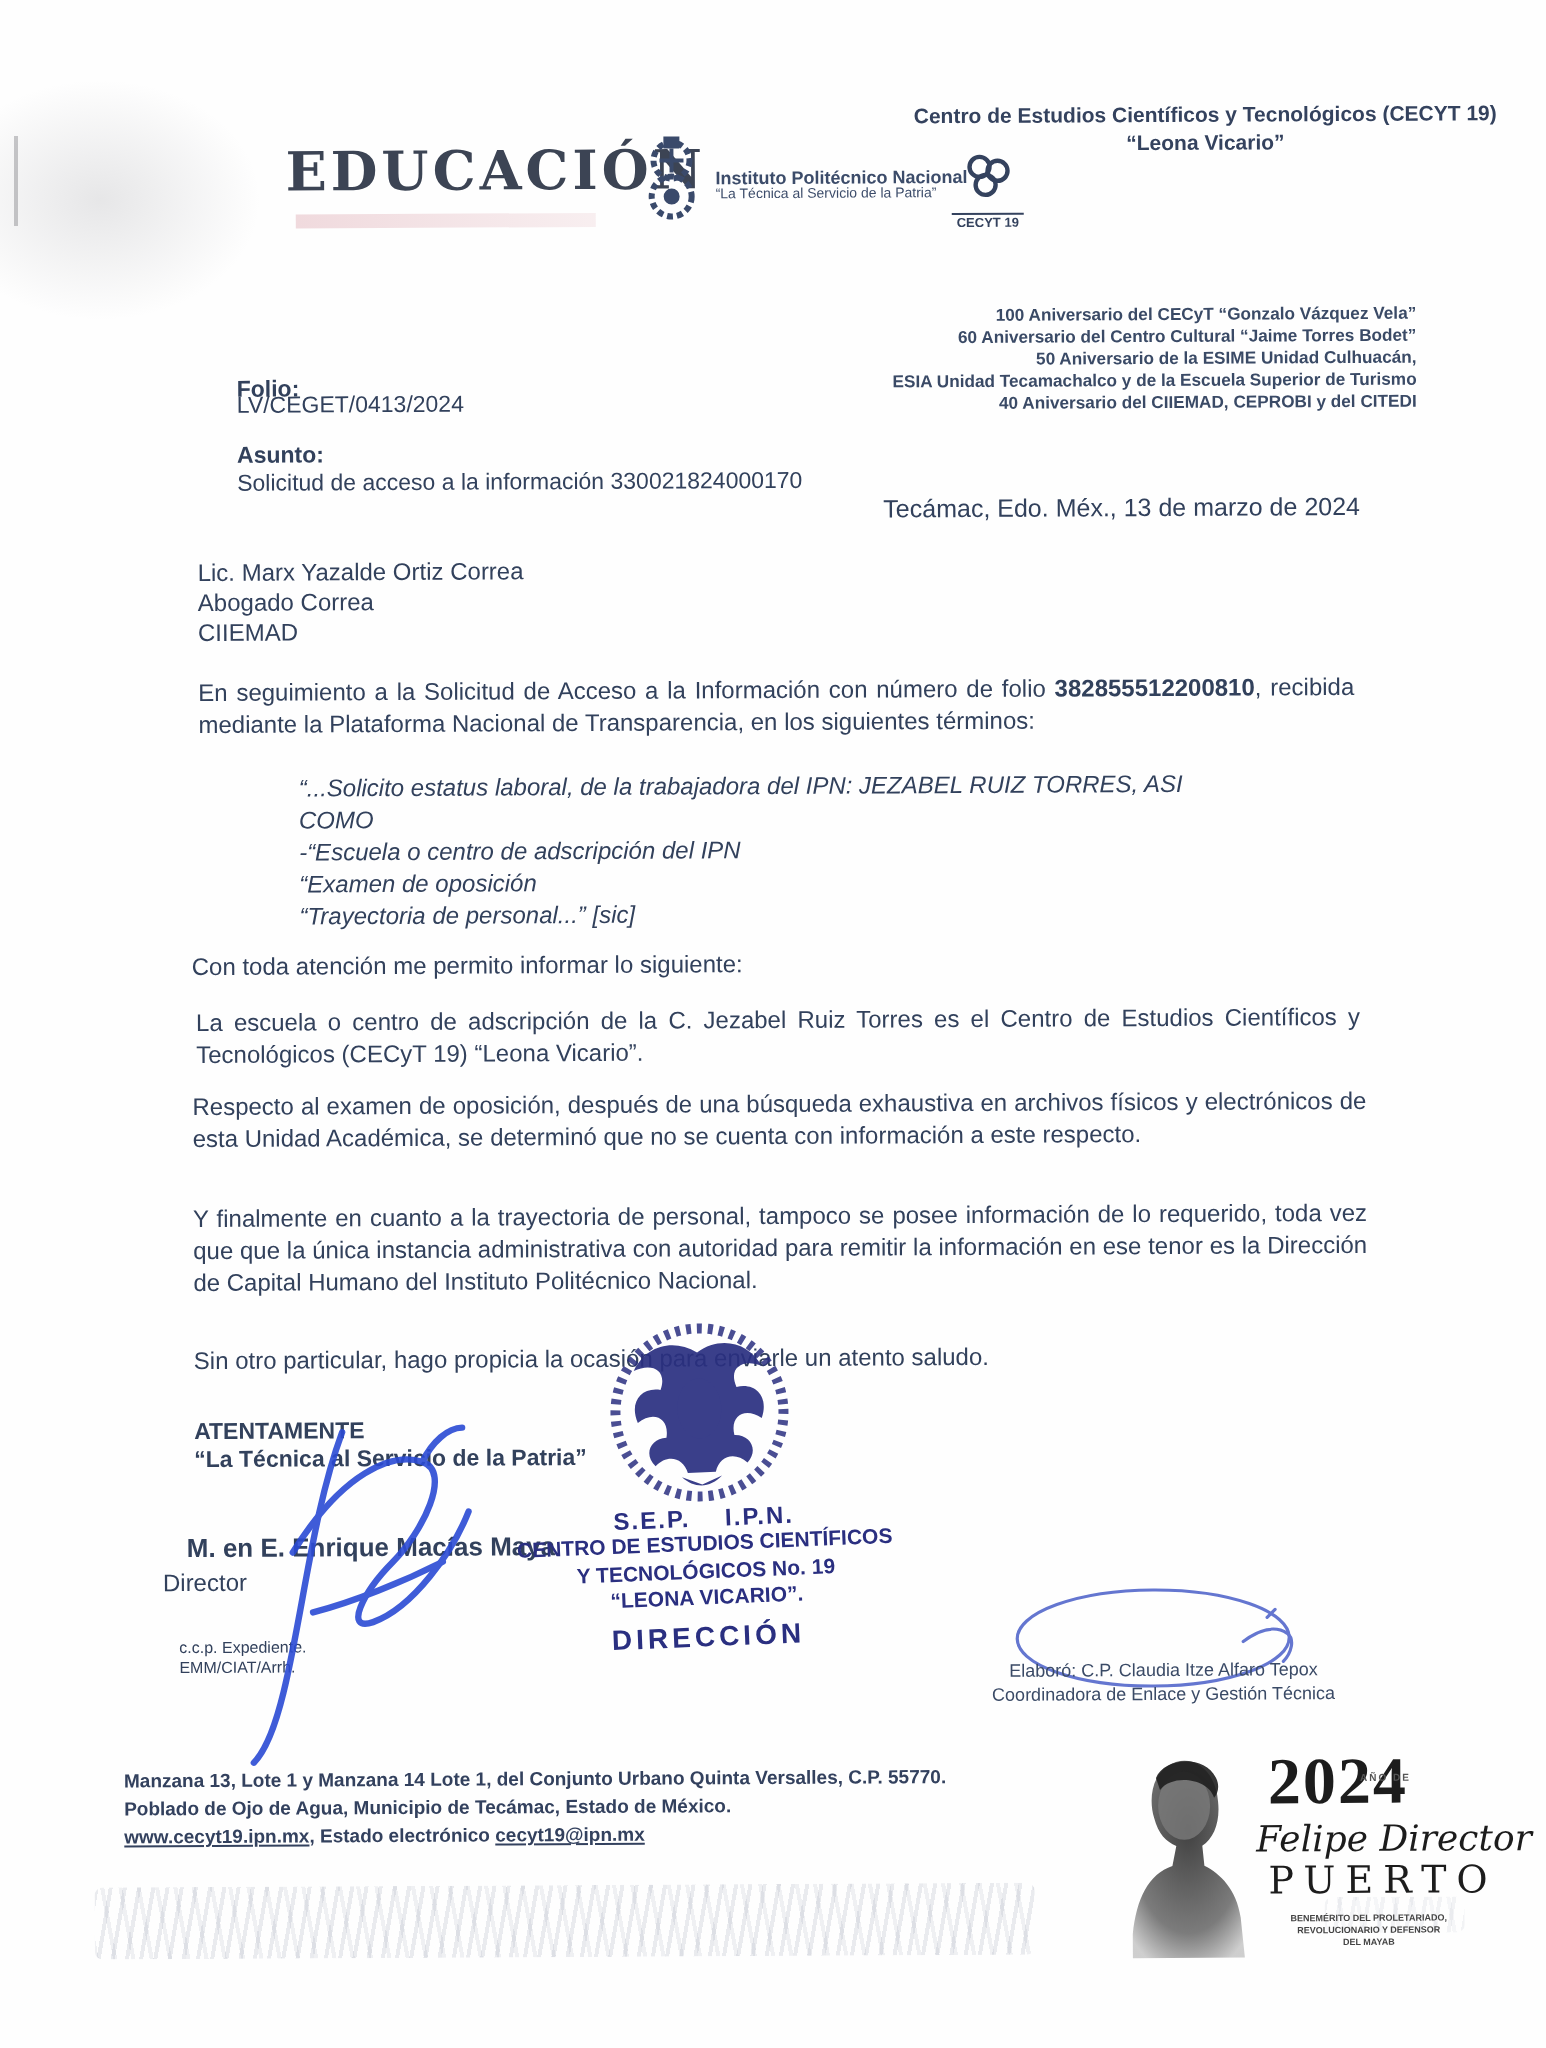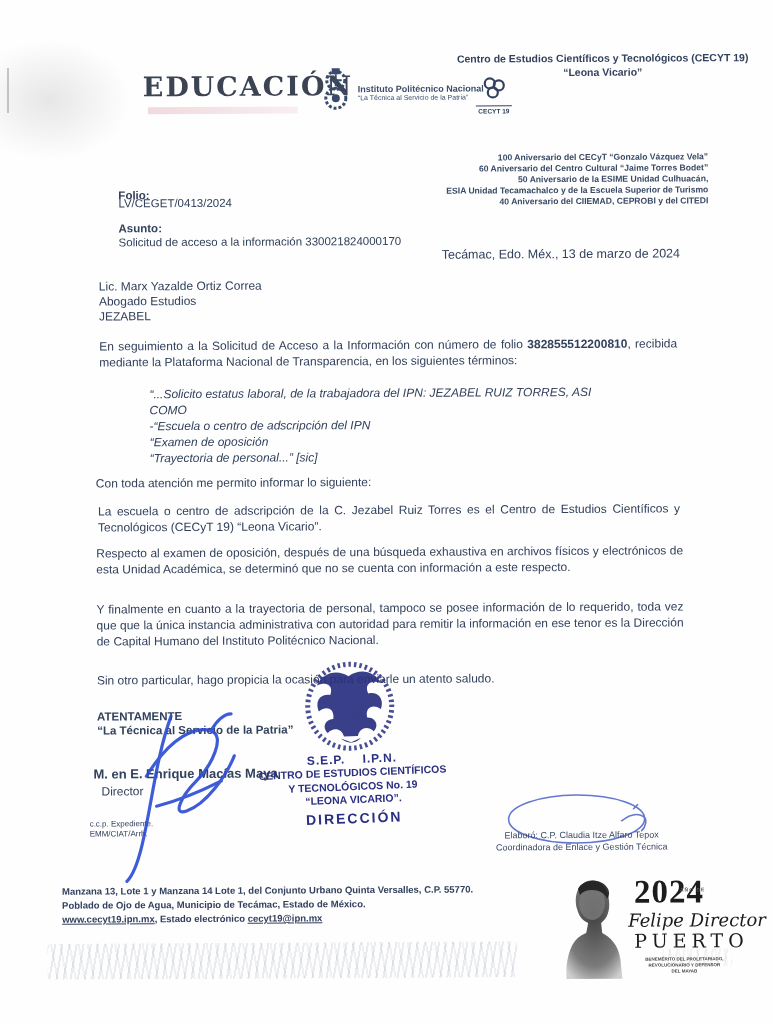--- a/index.html
+++ b/index.html
@@ -96,43 +96,43 @@
     </div>
 
     <div class="abs lbl" style="left:120px;top:188px;">Folio:</div>
     <div class="abs val" style="left:120px;top:196px;text-align:right;">LV/CEGET/0413/2024</div>
     <div class="abs lbl" style="left:120px;top:221px;">Asunto:</div>
     <div class="abs val" style="left:120px;top:235px;">Solicitud de acceso a la información 330021824000170</div>
     <div class="abs date" style="left:443px;top:248px;">Tecámac, Edo. Méx., 13 de marzo de 2024</div>
 
     <div class="abs addr" style="left:100px;top:278px;">
       <div>Lic. Marx Yazalde Ortiz Correa</div>
-      <div>Abogado Estudios</div>
-      <div>JEZABEL</div>
+      <div>Abogado Correa</div>
+      <div>CIIEMAD</div>
     </div>
 
     <div class="abs para" style="left:100px;top:337px;width:578px;"><span>En seguimiento a la Solicitud de Acceso a la Información con número de folio </span><span class="b">382855512200810</span><span>, recibida mediante la Plataforma Nacional de Transparencia, en los siguientes términos:</span></div>
 
     <div class="abs quote" style="left:150px;top:385px;width:482px;">
       <div>“...Solicito estatus laboral, de la trabajadora del IPN: JEZABEL  RUIZ TORRES, ASI COMO</div>
       <div>-“Escuela o centro de adscripción del IPN</div>
       <div>“Examen de oposición</div>
       <div>“Trayectoria de personal...” [sic]</div>
     </div>
 
     <div class="abs para" style="left:96px;top:474px;width:580px;">Con toda atención me permito informar lo siguiente:</div>
     <div class="abs para" style="left:98px;top:502px;width:582px;">La escuela o centro de adscripción de la C. Jezabel Ruiz Torres es el Centro de Estudios Científicos y Tecnológicos (CECyT 19) “Leona Vicario”.</div>
     <div class="abs para" style="left:96px;top:544px;width:587px;">Respecto al examen de oposición, después de una búsqueda exhaustiva en archivos físicos y electrónicos de esta Unidad Académica, se determinó que no se cuenta con información a este respecto.</div>
     <div class="abs para" style="left:96px;top:600px;width:587px;">Y finalmente en cuanto a la trayectoria de personal, tampoco se posee información de lo requerido, toda vez que que la única instancia administrativa con autoridad para remitir la información en ese tenor es la Dirección de Capital Humano del Instituto Politécnico Nacional.</div>
     <div class="abs para" style="left:96px;top:671px;width:587px;">Sin otro particular, hago propicia la ocasión para enviarle un atento saludo.</div>
 
     <div class="abs atent" style="left:96px;top:709px;">ATENTAMENTE</div>
     <div class="abs atent" style="left:96px;top:723px;">“La Técnica al Servicio de la Patria”</div>
     <div class="abs sigblock b" style="left:92px;top:765px;font-size:13px;">M. en E. Enrique Macías Maya</div>
-    <div class="abs sigblock" style="left:100px;top:783px;">Director</div>
+    <div class="abs sigblock" style="left:80px;top:783px;">Director</div>
     <div class="abs ccp" style="left:88px;top:818px;">c.c.p. Expediente.</div>
     <div class="abs ccp" style="left:88px;top:828px;">EMM/CIAT/Arrh.</div>
 
     <svg class="abs" style="left:115px;top:695px;" width="180" height="190" viewBox="0 0 180 190">
       <g fill="none" stroke="#2b4bd4" stroke-width="3.2" stroke-linecap="round" opacity="0.9">
         <path d="M55 20 C40 60 35 110 25 150 C20 170 15 180 10 185"></path>
         <path d="M30 80 C55 40 80 30 95 35 C110 40 95 70 80 85 C65 100 55 120 70 115 C90 108 110 80 118 60"></path>
         <path d="M40 110 C60 105 85 95 105 85"></path>
         <path d="M95 35 C100 25 108 18 115 18"></path>
       </g>

